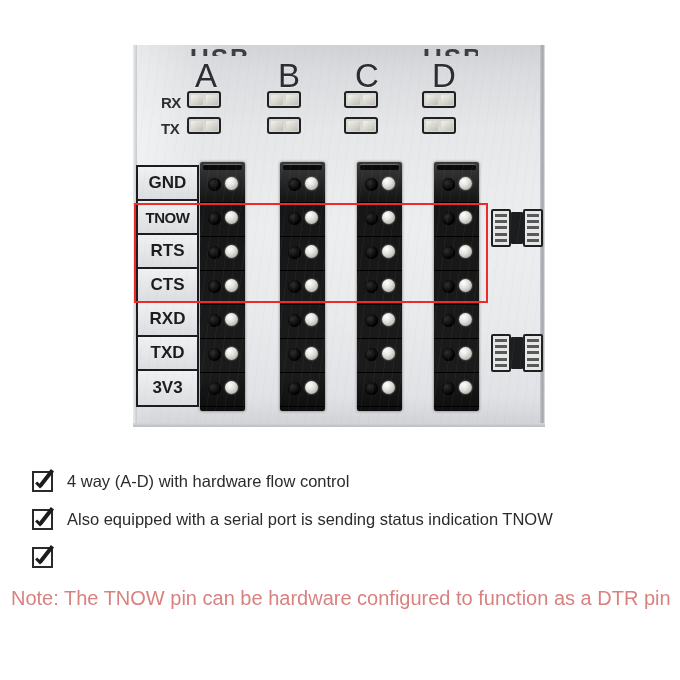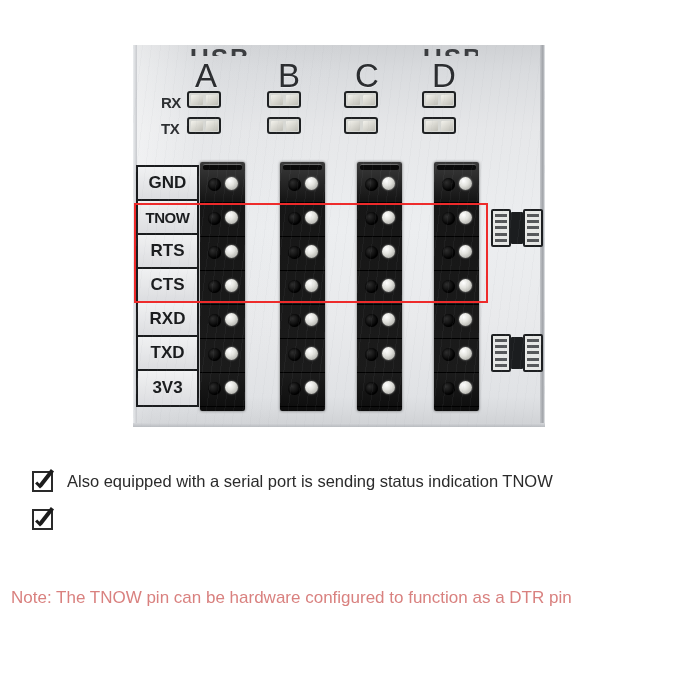--- a/index.html
+++ b/index.html
@@ -232,21 +232,21 @@
     color:#2b2b2b;
     line-height:28px;
     white-space:nowrap;
   }
 
   
   #note-line{
     position:absolute;
     left:11px;
     top:584px;
-    font-size:17px;
+    font-size:20px;
     color:#d9817f;
     line-height:28px;
     white-space:nowrap;
   }
 </style>
 </head>
 <body>
 
 <div id="pcb-photo">
 
@@ -470,20 +470,24 @@
         <s></s>
       </div>
   </div>
 
 </div>
 
 <div id="red-highlight"></div>
 
 <div id="feature-list">
 
+  <div class="feat-row">
+    <span class="chkbox"></span>
+    <span class="feat-text">4 way (A-D) with hardware flow control</span>
+  </div>
 
   <div class="feat-row">
     <span class="chkbox"></span>
     <span class="feat-text">Also equipped with a serial port is sending status indication TNOW</span>
   </div>
 
   <div class="feat-row">
     <span class="chkbox"></span>
   </div>
 

